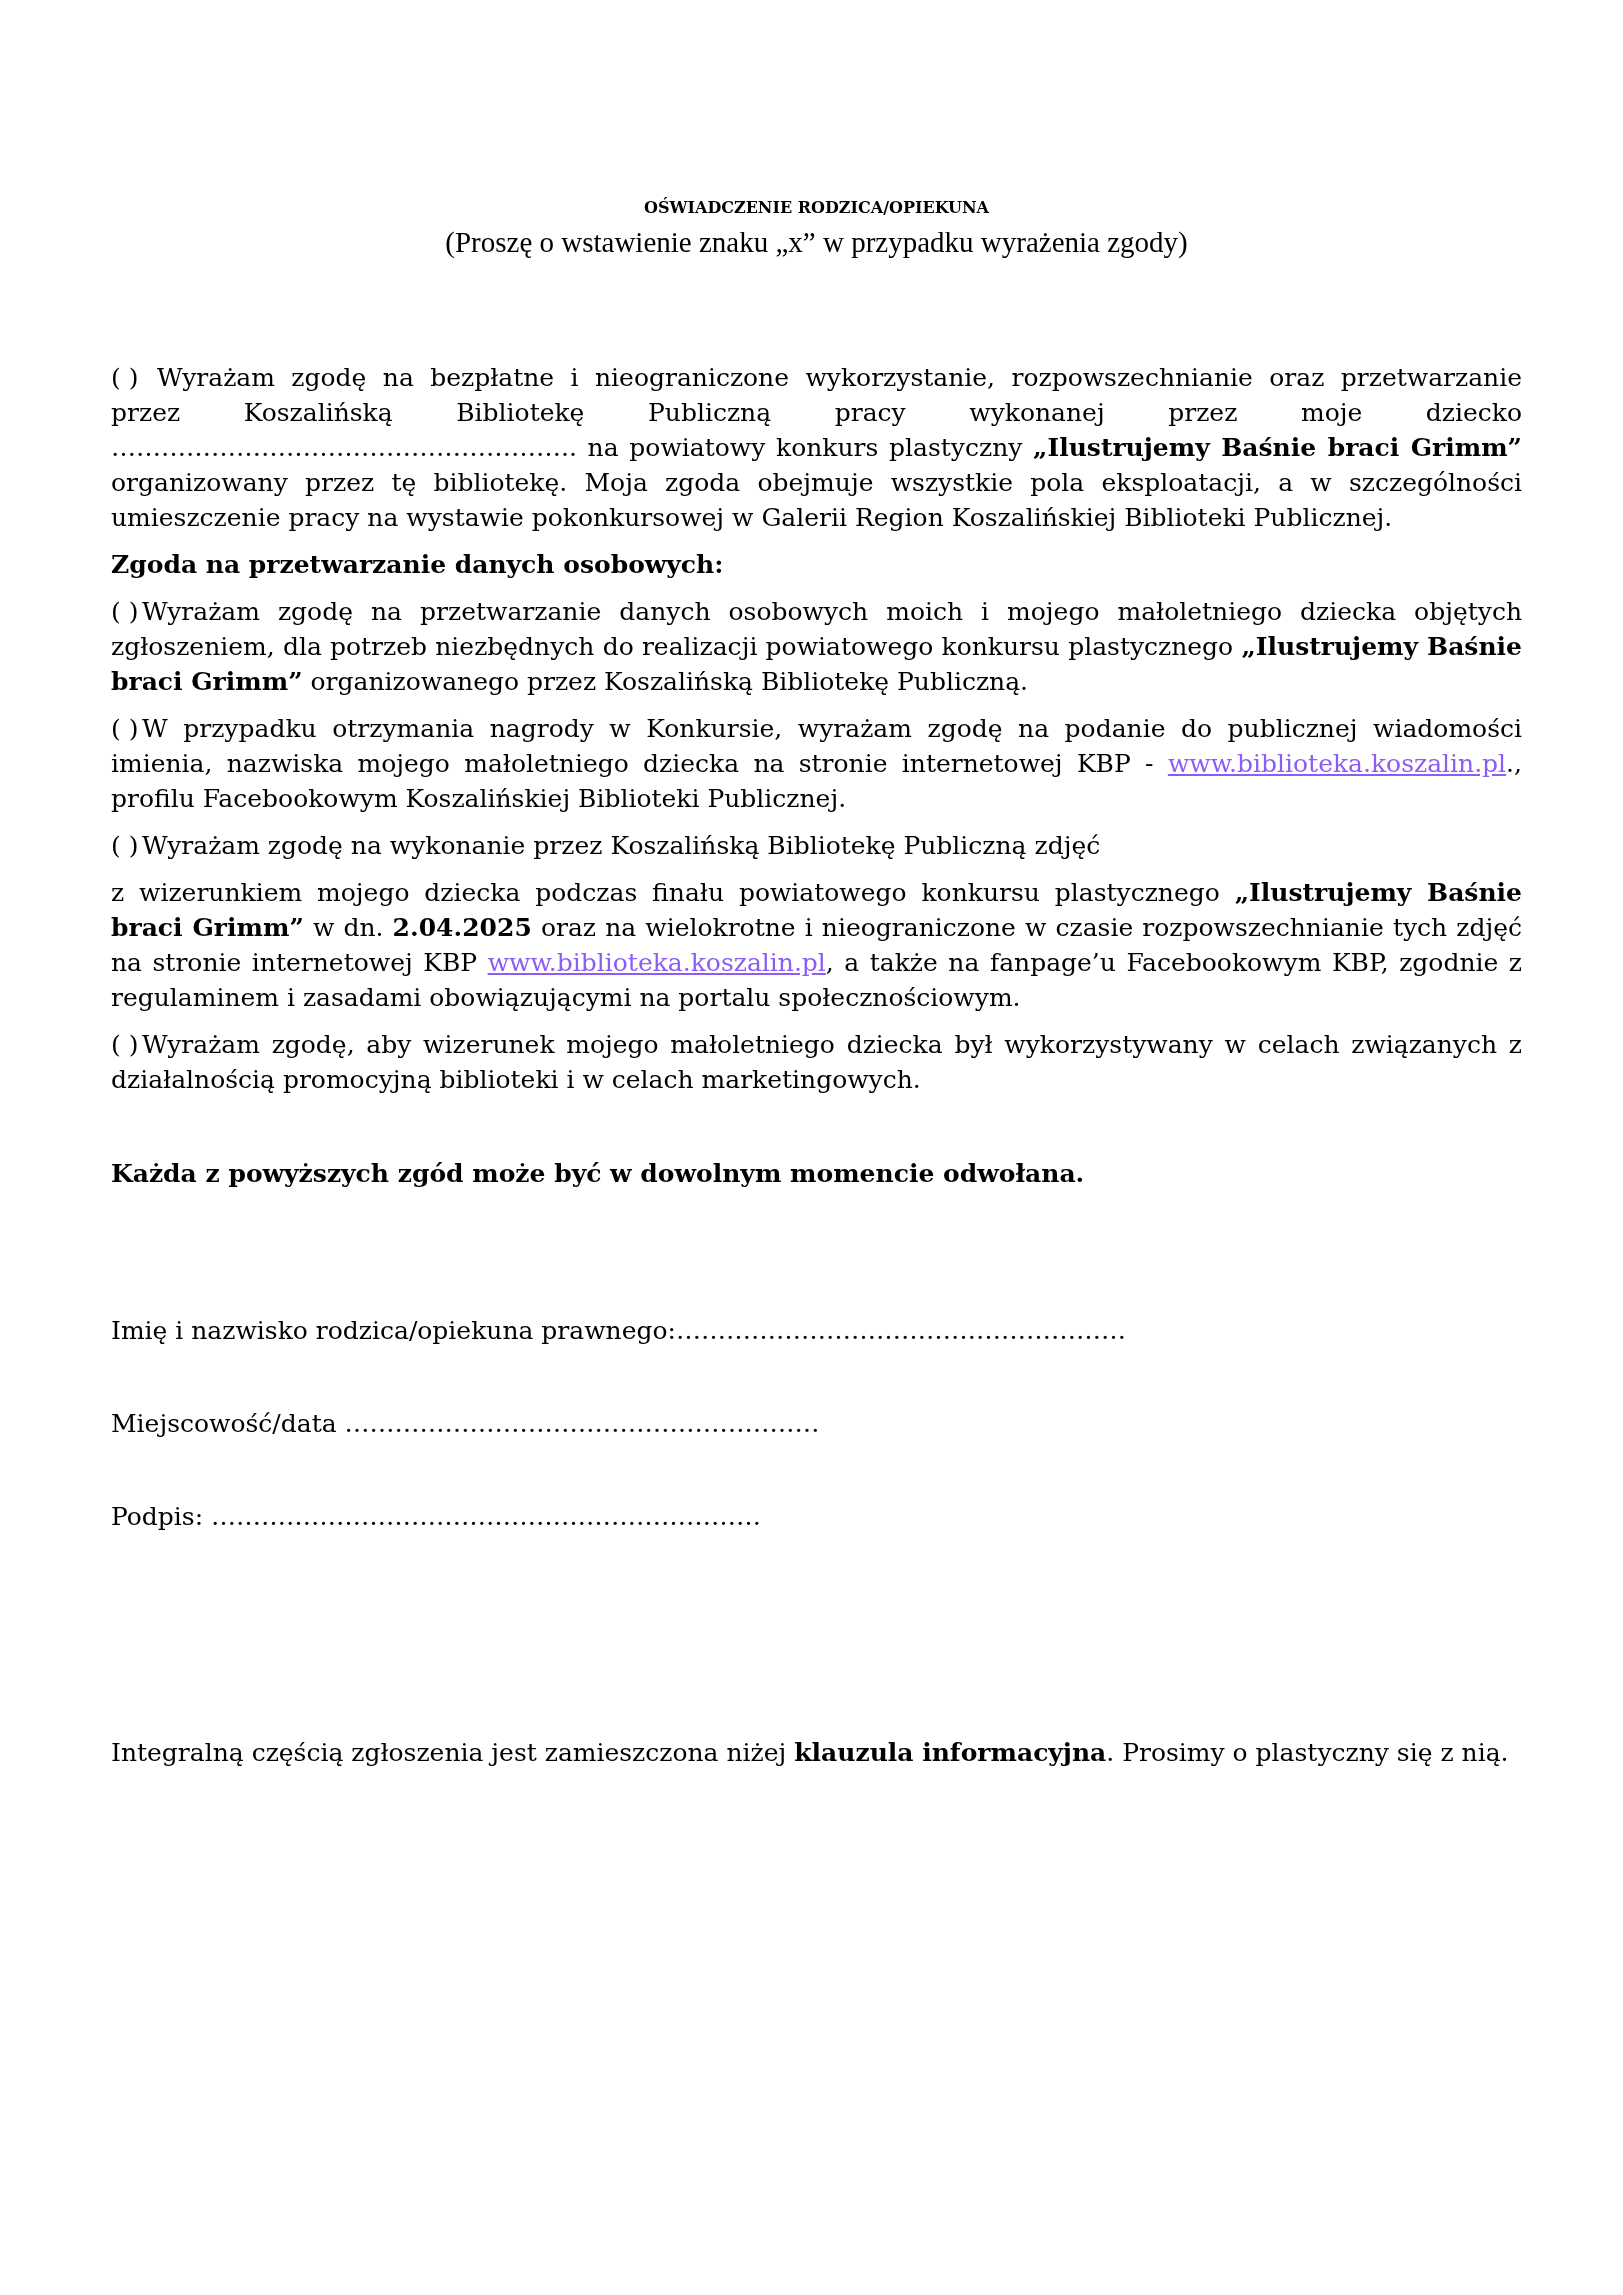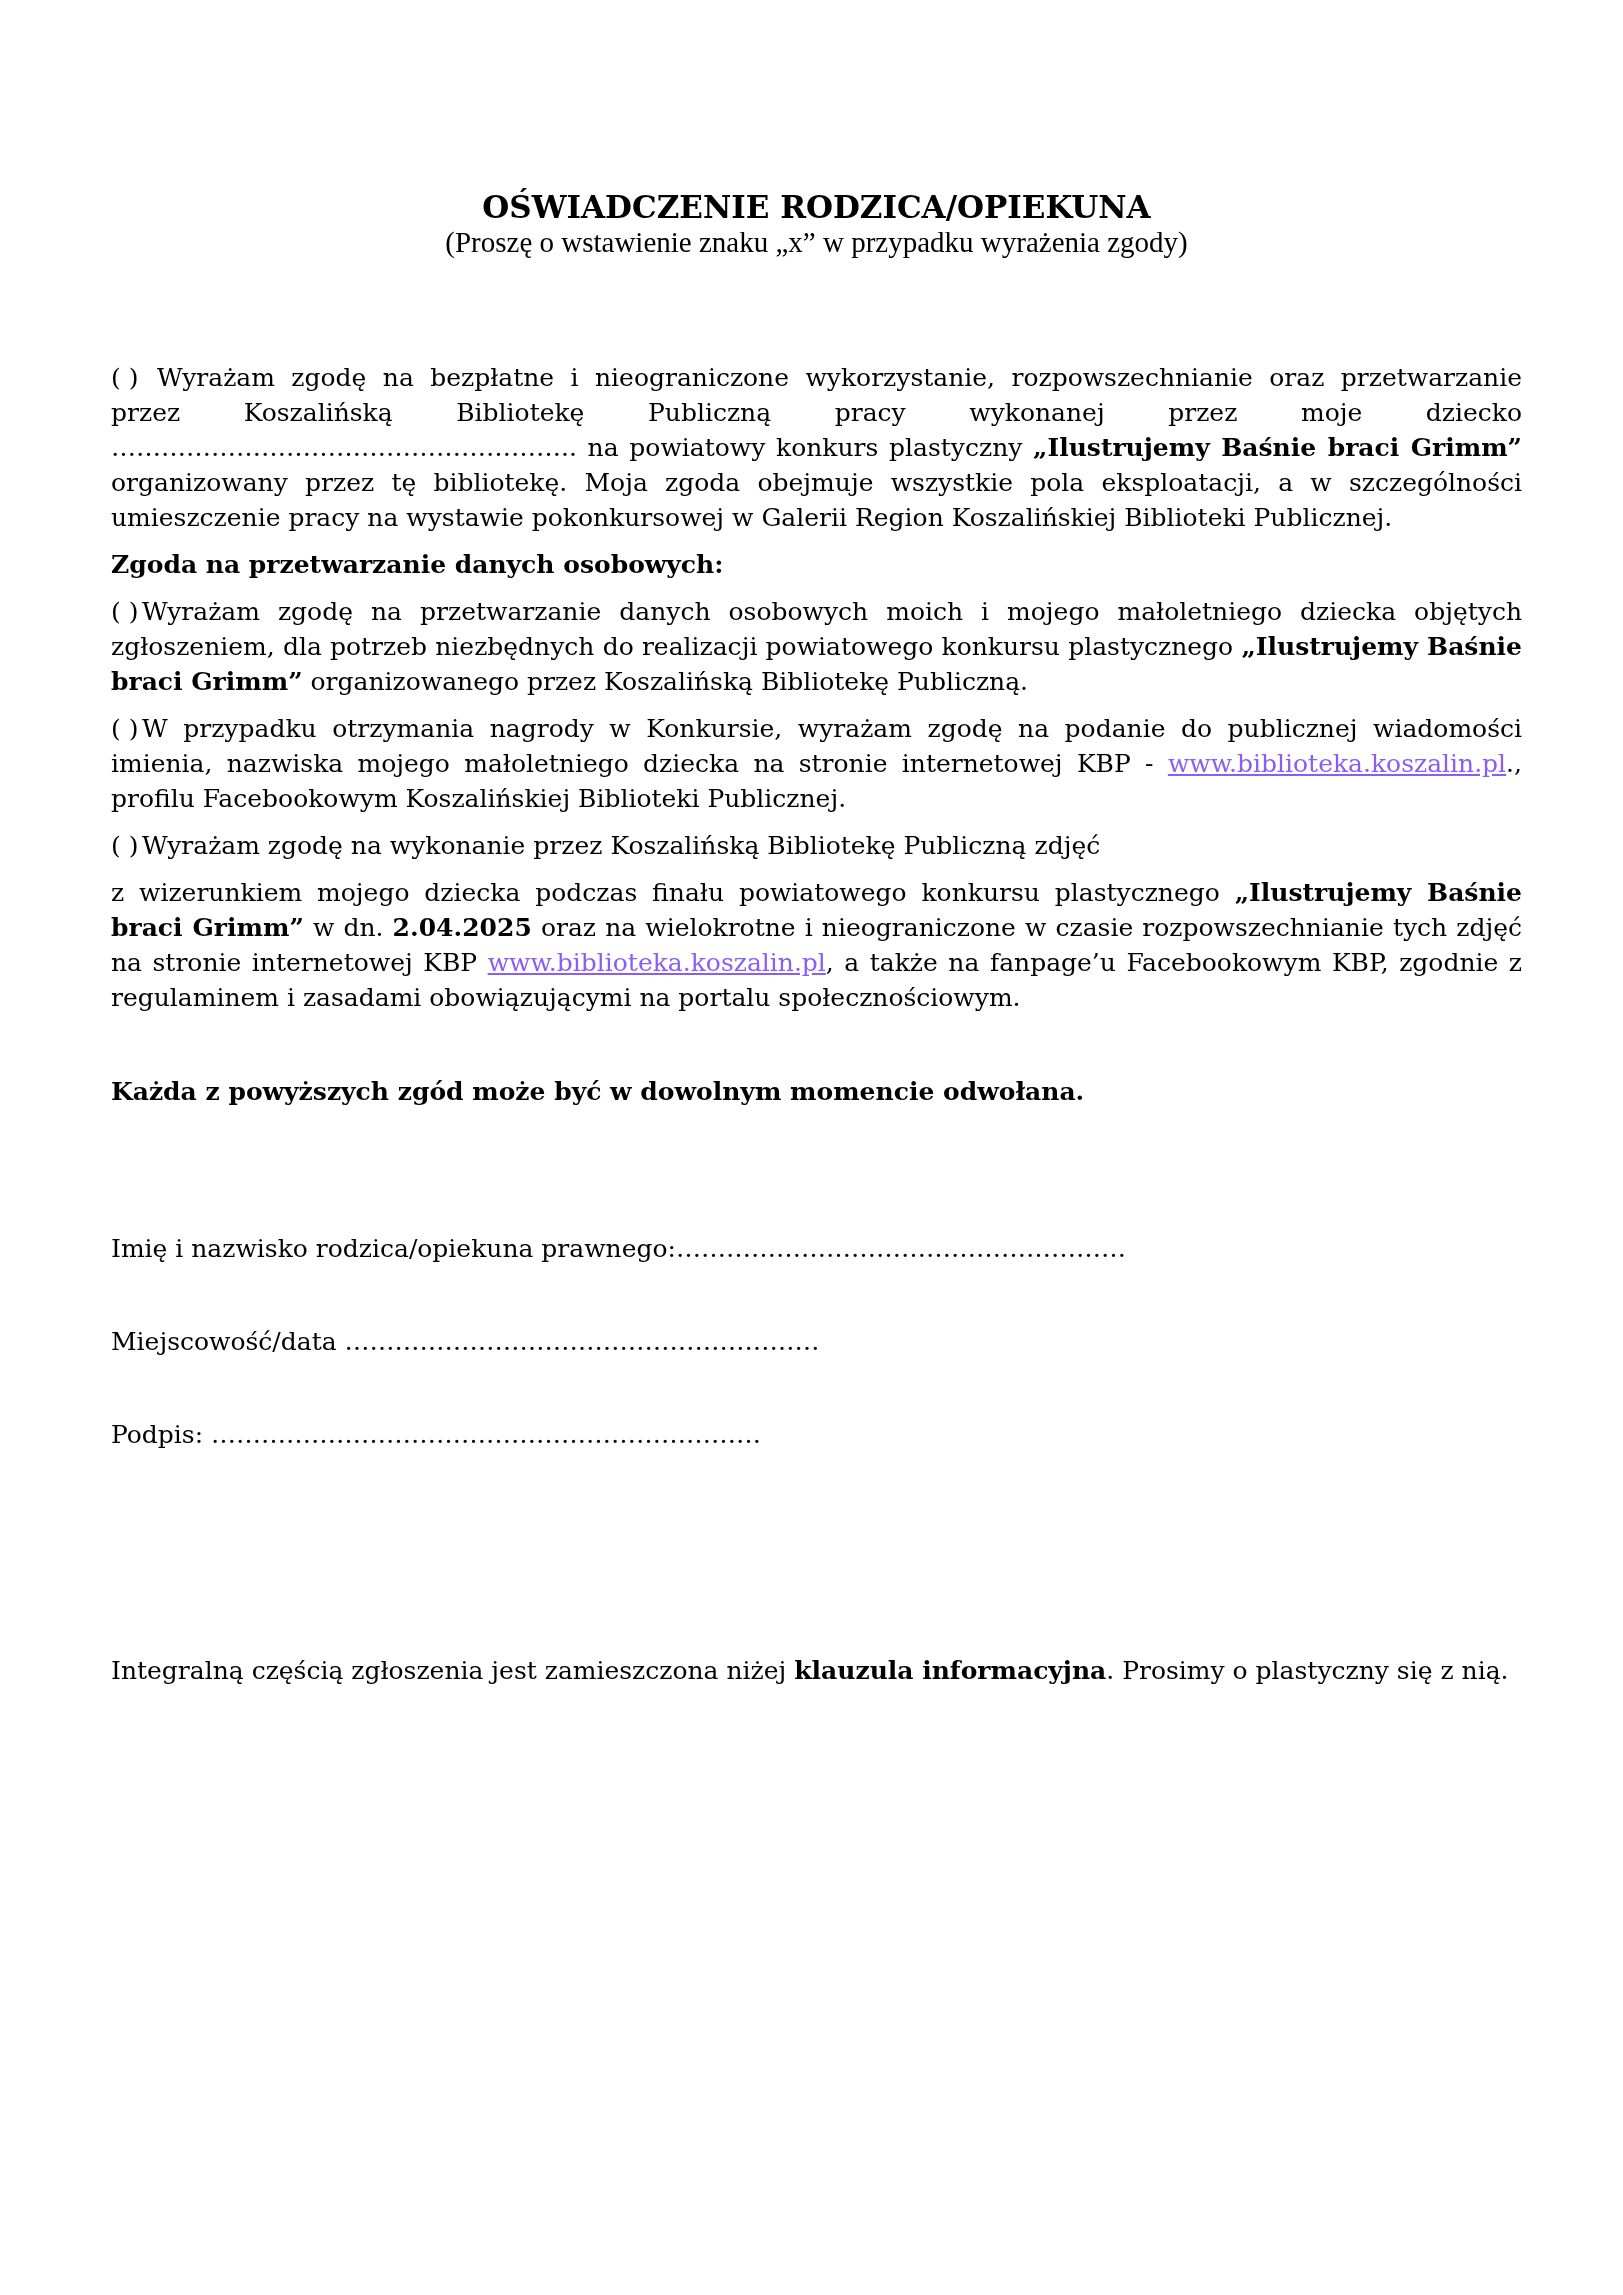--- a/index.html
+++ b/index.html
@@ -1,19 +1,19 @@
 <!DOCTYPE html>
 <html style="font-size:10.5px"><head>
 <meta charset="utf-8">
 <style>
   html, body { margin: 0; padding: 0; background: #ffffff; }
   body { width: 1623px; height: 2295px; position: relative; overflow: hidden;
          font-family: "DejaVu Serif", "Liberation Serif", serif; color: #000; }
   .page { position: absolute; left: 99px; top: 190px; width: 1435px; }
-  .title { text-align: center; font-weight: bold; font-size: 31px; line-height: 35px; margin: 0; }
+  .title { text-align: center; font-weight: bold; font-size: 16px; line-height: 35px; margin: 0; }
   .subtitle { text-align: center; font-size: 25px; line-height: 35px; margin: 0 0 100px 0; font-family: "Liberation Serif", serif; font-size: 29px; }
   p { margin: 12px; font-size: 25px; line-height: 35px; text-align: justify; }
   b { font-weight: bold; }
   a { color: #8b5cf6; text-decoration: underline; }
   .box { display: inline-block; width: 46px; }
   .box.s { width: 31px; }
   .gap1 { height: 35px; }
   .gap3 { height: 98px; }
   .gap-s { height: 34px; }
   .gap5 { height: 177px; }
@@ -40,20 +40,23 @@
     <span class="box s">(   )</span><span>W przypadku otrzymania nagrody w Konkursie, wyrażam zgodę na podanie do publicznej wiadomości imienia, nazwiska mojego małoletniego dziecka na stronie internetowej KBP - </span><a>www.biblioteka.koszalin.pl</a><span>., profilu Facebookowym Koszalińskiej Biblioteki Publicznej.</span>
   </p>
 
   <p style="text-align:left">
     <span class="box s">(   )</span><span>Wyrażam zgodę na wykonanie przez Koszalińską Bibliotekę Publiczną zdjęć</span>
   </p>
   <p>
     <span>z wizerunkiem mojego dziecka podczas finału powiatowego konkursu plastycznego </span><b>„Ilustrujemy Baśnie braci Grimm”</b><span>  w dn. </span><b>2.04.2025</b><span> oraz na wielokrotne i nieograniczone w czasie rozpowszechnianie tych zdjęć na stronie internetowej KBP </span><a>www.biblioteka.koszalin.pl</a><span>, a także na fanpage’u Facebookowym KBP, zgodnie z regulaminem i zasadami obowiązującymi na portalu społecznościowym.</span>
   </p>
 
+  <p>
+    <span class="box s">(   )</span><span>Wyrażam zgodę, aby wizerunek mojego małoletniego dziecka był wykorzystywany w celach związanych z działalnością promocyjną biblioteki i w celach marketingowych.</span>
+  </p>
 
   <div class="gap1"></div>
   <p><b>Każda z powyższych zgód może być w dowolnym momencie odwołana.</b></p>
 
   <div class="gap3"></div>
   <div class="sig">
     <p><span>Imię i nazwisko rodzica/opiekuna prawnego:</span><span>………………………………………………</span></p>
     <div class="gap-s"></div>
     <p><span>Miejscowość/data </span><span>…………………………………………………</span></p>
     <div class="gap-s"></div>

